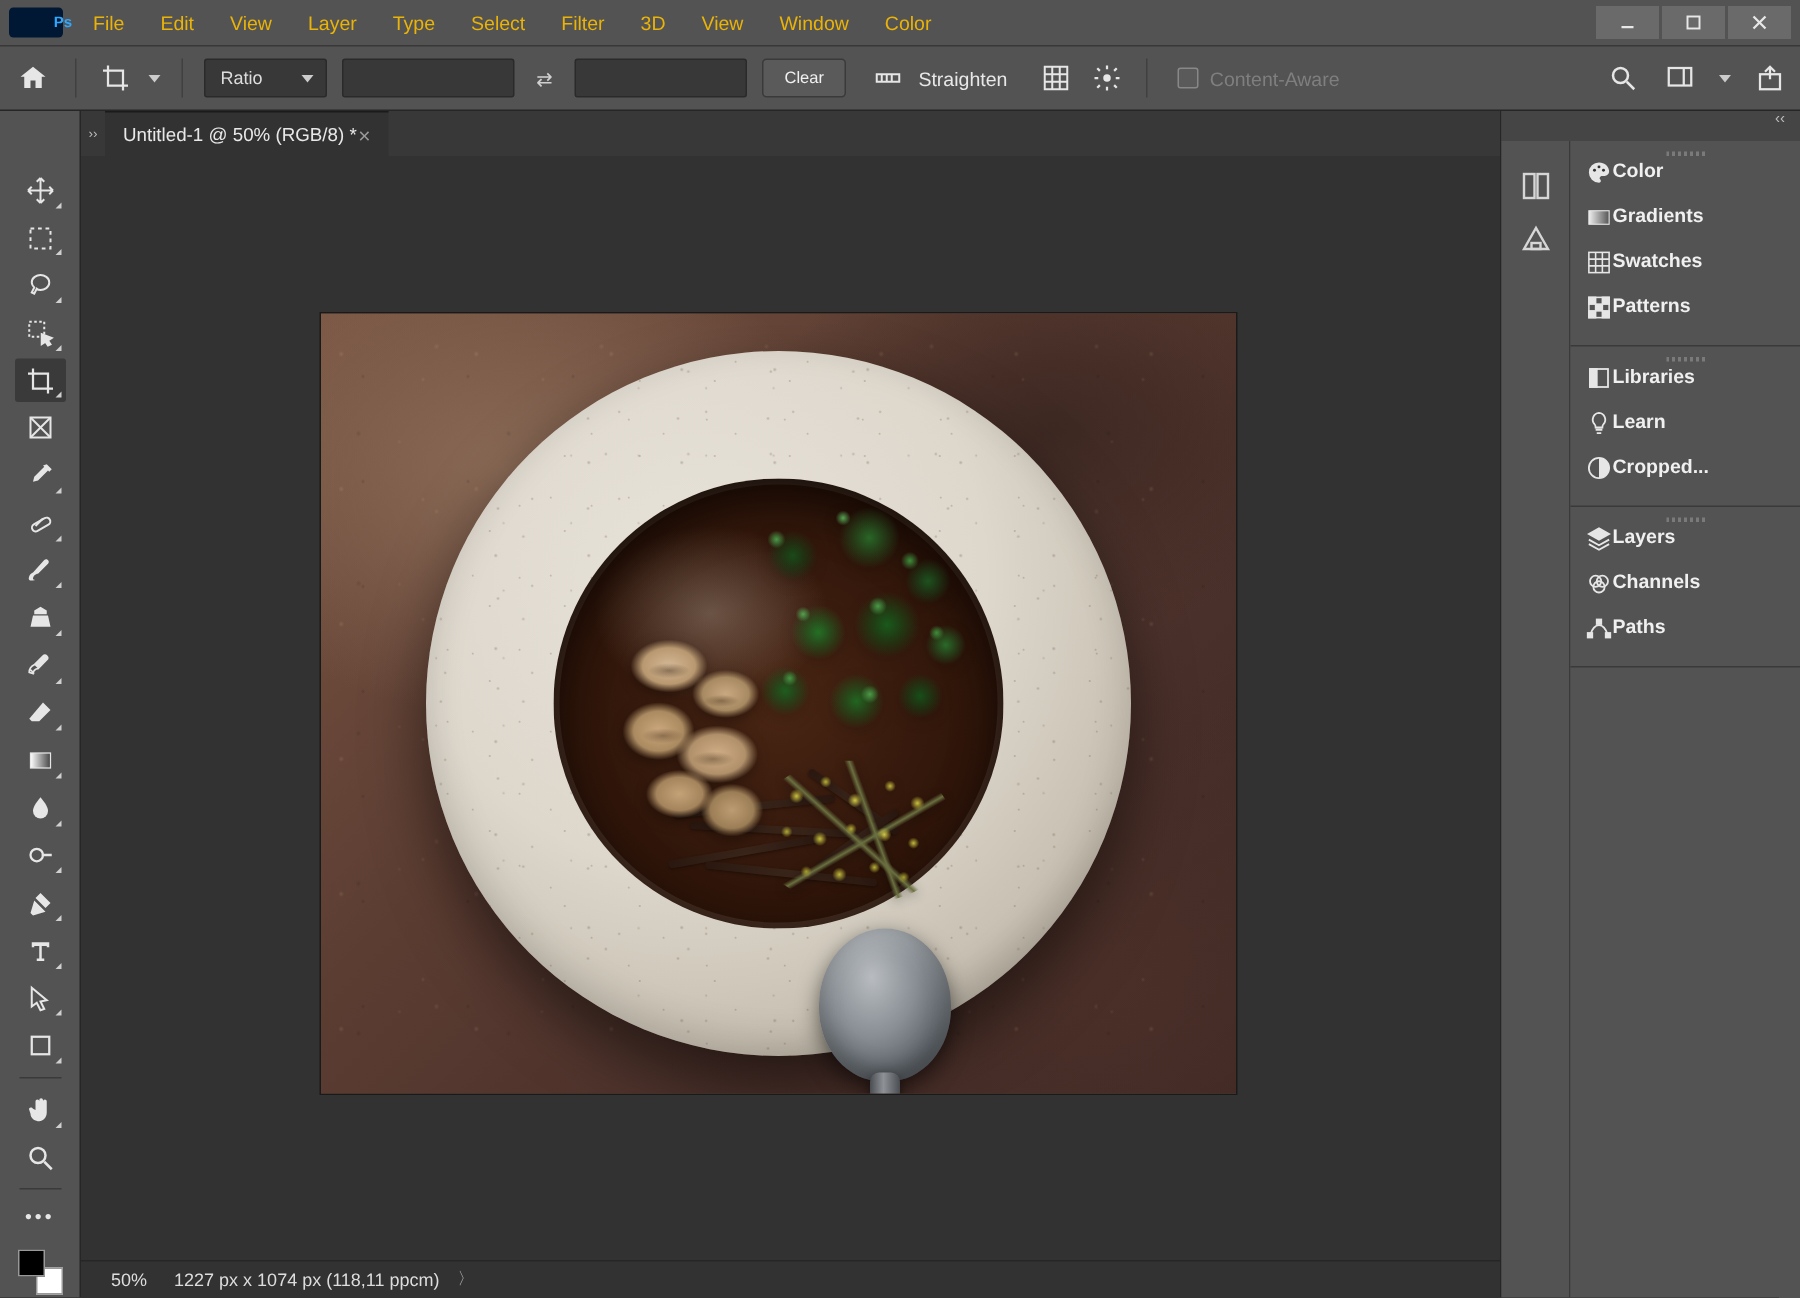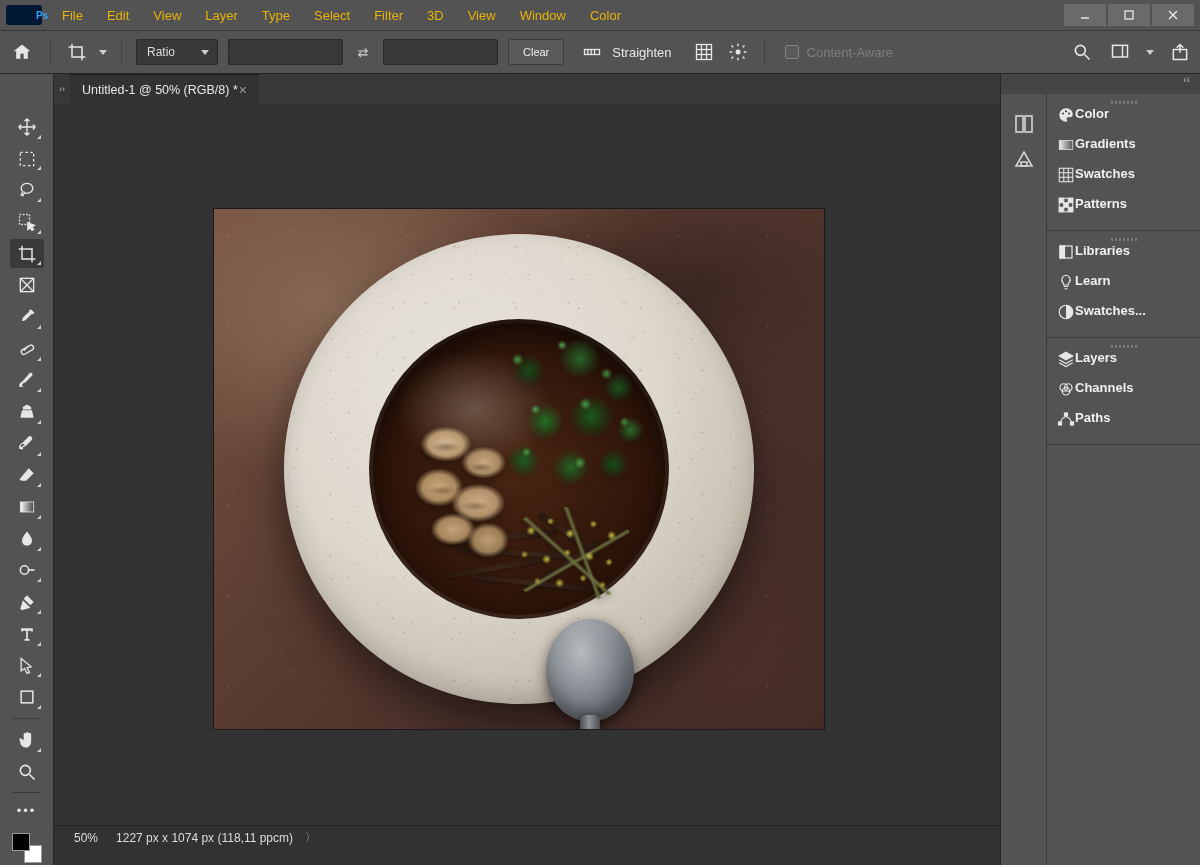--- a/index.html
+++ b/index.html
@@ -153,21 +153,21 @@
   .noodles span:nth-child(5){ left:55%; top:8%; width:40%; transform:rotate(35deg);}
   .noodles span:nth-child(6){ left:58%; top:40%; width:36%; transform:rotate(-35deg);}
   .spoon { position: absolute; left: 55%; top: 82%; width: 95px; height: 140px; }
   .spoon .head { position:absolute; left:50%; top:0; width: 88px; height: 102px; margin-left:-44px; border-radius: 50% 50% 48% 48%;
     background: radial-gradient(ellipse at 40% 32%, #b8bcc0 0%, #888e94 40%, #585e64 72%, #383c40 100%);
     box-shadow: 0 5px 14px rgba(0,0,0,.55), inset 0 6px 16px rgba(255,255,255,.22), inset 0 -6px 14px rgba(0,0,0,.35); }
   .spoon .handle { position:absolute; left:50%; top:96px; width: 20px; height: 54px; margin-left:-10px;
     background: linear-gradient(90deg, #4a4e52 0%, #8e9296 45%, #4a4e52 100%); border-radius: 6px; box-shadow: 0 3px 8px rgba(0,0,0,.5); }
 
   
-  .statusbar { position: absolute; left: 0; right: 0; bottom: 16px; height: 24px; background: #323232; border-top: 1px solid #262626; display: flex; align-items: center; gap: 18px; padding: 0 14px 0 20px; color: #ddd; font-size: 12px; }
+  .statusbar { position: absolute; left: 0; right: 0; bottom: 1px; height: 24px; background: #323232; border-top: 1px solid #262626; display: flex; align-items: center; gap: 18px; padding: 0 14px 0 20px; color: #ddd; font-size: 12px; }
   .statusbar .chev { color: #aaa; font-size: 11px; margin-left: -6px; }
 
   
   .right-area { width: 200px; display: flex; flex-direction: column; background: #535353; border-left: 1px solid #262626; }
   .right-collapse-row { height: 20px; background: #454545; text-align: right; padding-right: 10px; color: #bbb; font-size: 10px; }
   .right-body { flex: 1; display: flex; }
   .right-mini { width: 46px; background: #535353; border-right: 1px solid #3a3a3a; display: flex; flex-direction: column; align-items: center; gap: 12px; padding-top: 18px; }
   .right-mini .mini-ico { width: 24px; height: 24px; display: flex; align-items: center; justify-content: center; color: #d6d6d6; }
   .right-panels { flex: 1; background: #535353; display: flex; flex-direction: column; }
   .panel-group { border-bottom: 1px solid #3a3a3a; padding: 4px 0; }
@@ -577,21 +577,21 @@
               </span>
               <span>Learn</span>
             </div>
           <div class="panel-item">
               <span class="pi-ico">
                 <svg viewBox="0 0 24 24">
                   <circle cx="12" cy="12" r="9" fill="none" stroke="currentColor" stroke-width="1.6"></circle>
                   <path d="M12 3a9 9 0 0 1 0 18z" fill="currentColor"></path>
                 </svg>
               </span>
-              <span>Swatches...</span>
+              <span>Cropped...</span>
             </div>
         </div>
         <div class="panel-group">
           <div class="panel-grip"></div>
           <div class="panel-item">
               <span class="pi-ico">
                 <svg viewBox="0 0 24 24" fill="currentColor">
                   <path d="M12 3l9 5-9 5-9-5zM3 13l9 5 9-5M3 17l9 5 9-5" fill="none" stroke="currentColor" stroke-width="1.6"></path>
                   <path d="M12 3l9 5-9 5-9-5z"></path>
                 </svg>

